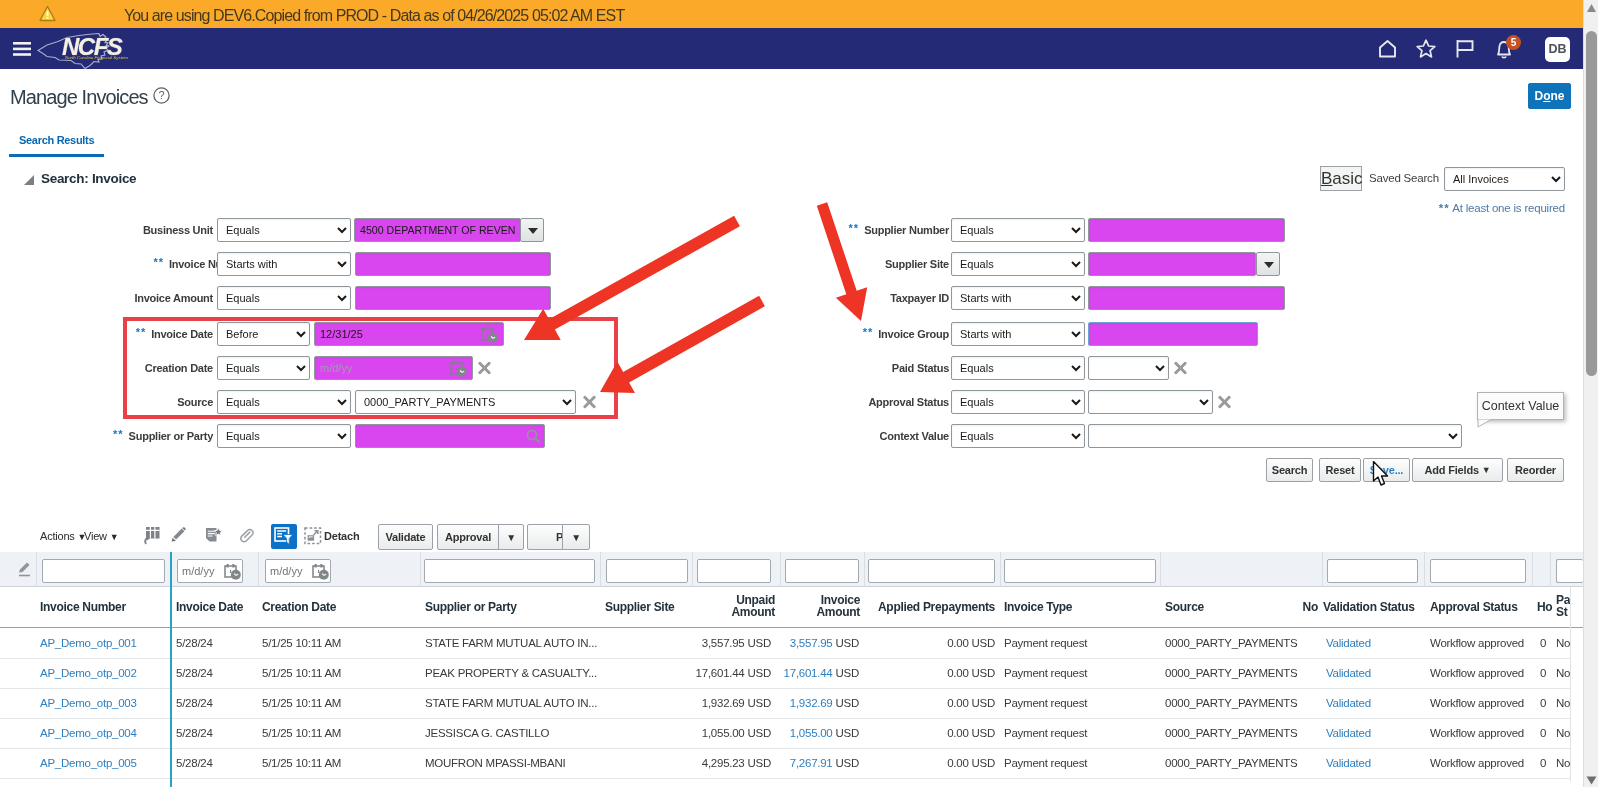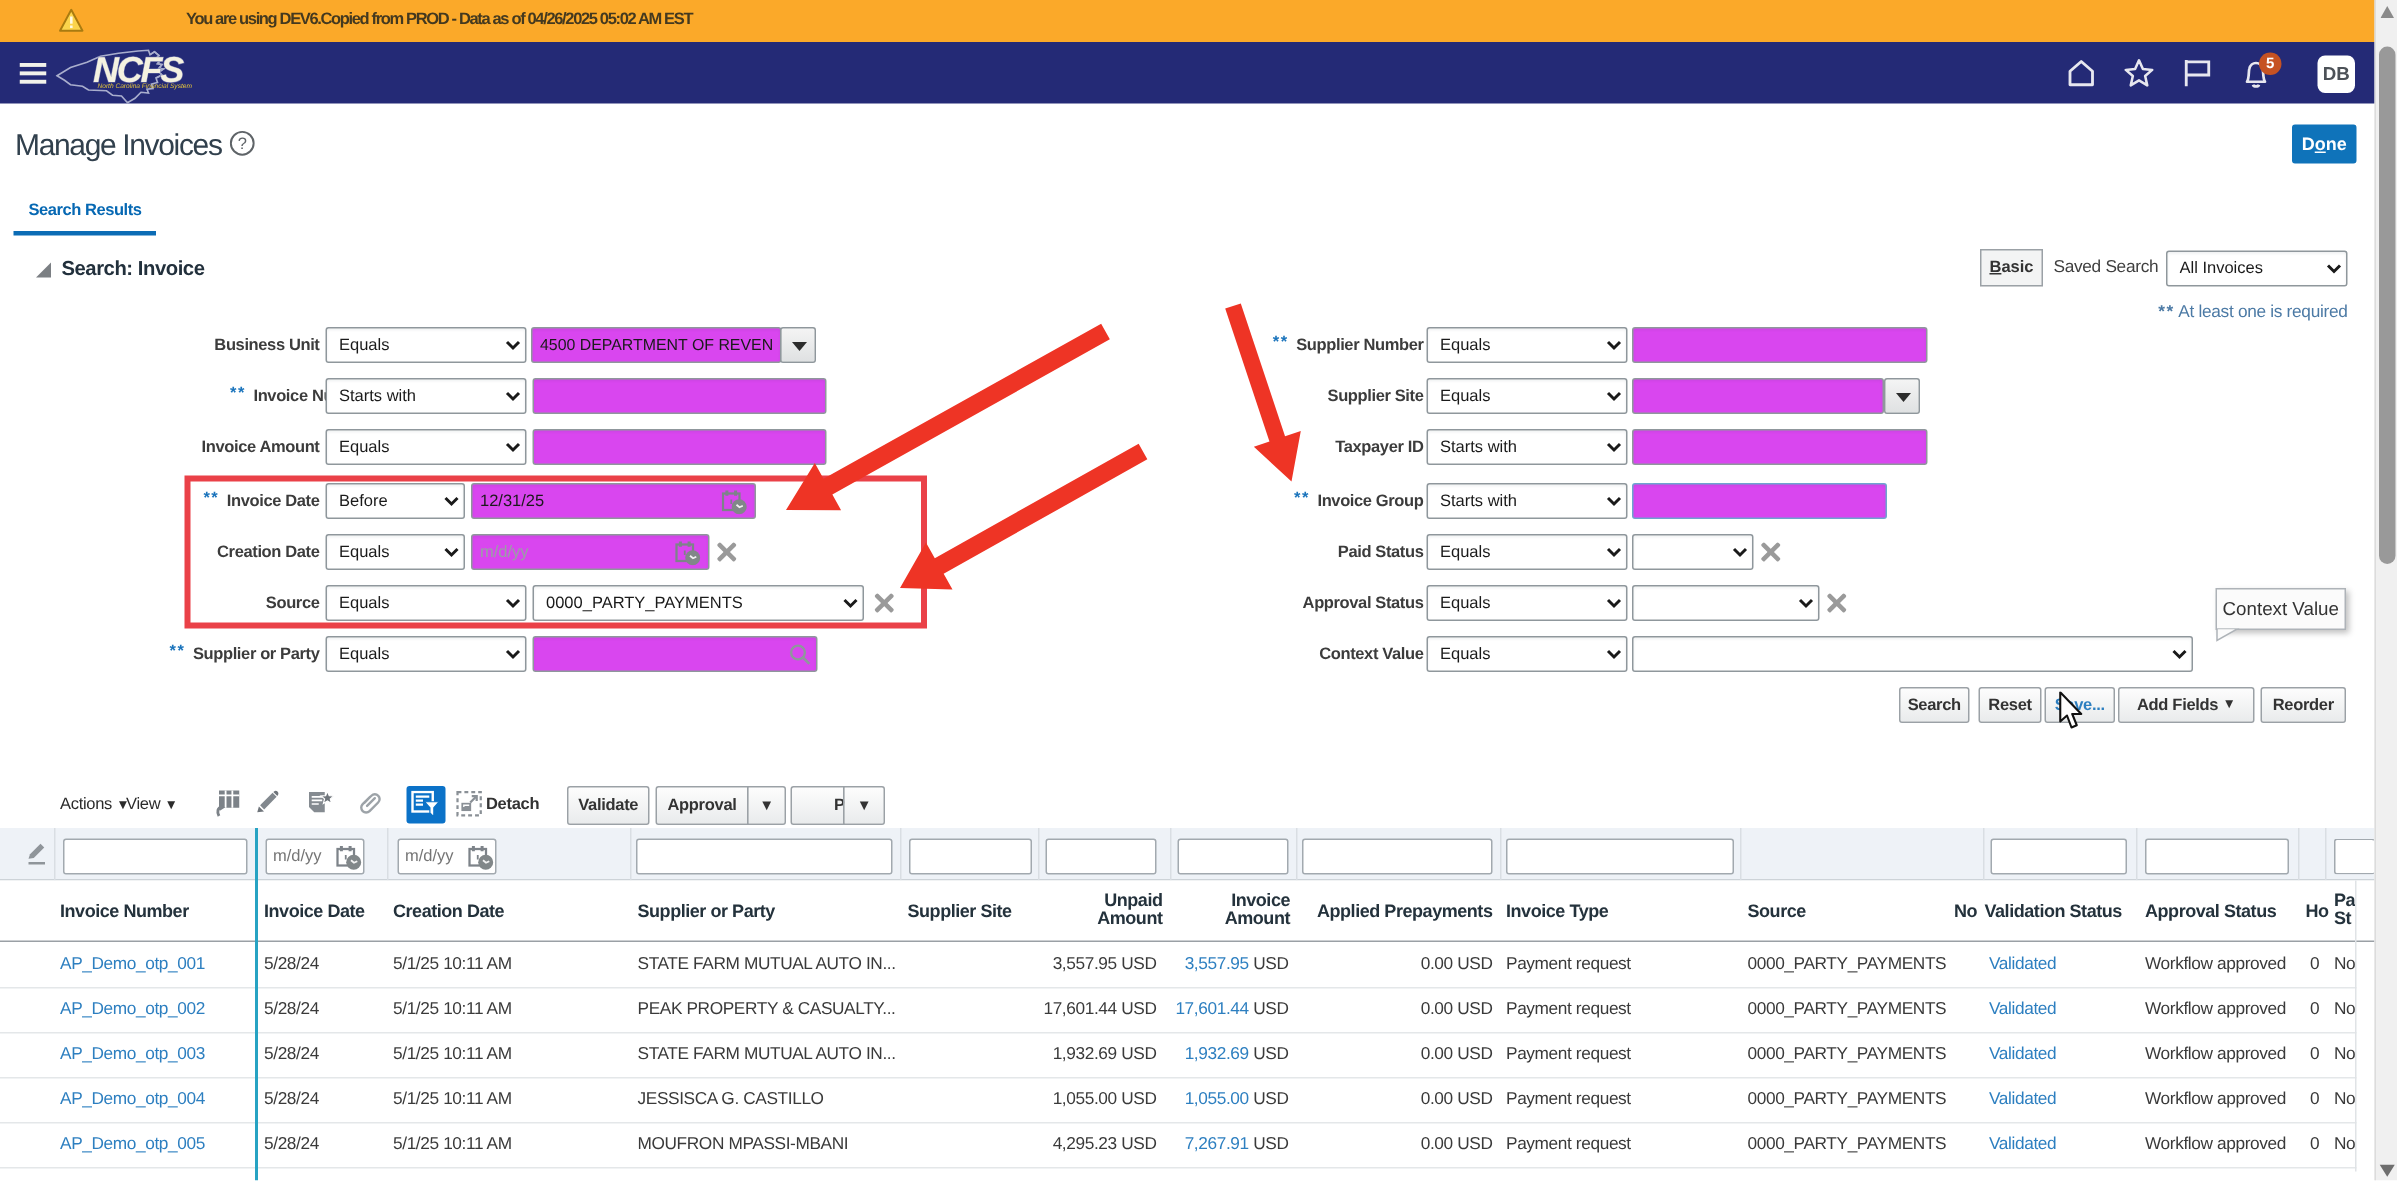--- a/index.html
+++ b/index.html
@@ -1,36 +1,36 @@
 <!DOCTYPE html>
 <html><head>
 <meta charset="utf-8">
 <style>
   * { box-sizing: border-box; margin:0; padding:0; }
   html,body { width:1598px; height:787px; overflow:hidden; }
   body { font-family:"Liberation Sans", sans-serif; background:#fff; position:relative; }
   .abs { position:absolute; }
   
   #banner { position:absolute; top:0; left:0; width:1598px; height:28px; background:#fba929; }
-  #banner .txt { position:absolute; left:124px; top:7px; font-size:11px; font-weight:bold; letter-spacing:-0.9px; color:#44391f; }
+  #banner .txt { position:absolute; left:124px; top:7px; font-size:16px; font-weight:normal; letter-spacing:-0.9px; color:#44391f; }
   
   #nav { position:absolute; top:28px; left:0; width:1598px; height:41px; background:#242a76; }
   .navicon { position:absolute; top:11px; }
   #avatar { position:absolute; left:1545px; top:9px; width:25px; height:25px; background:#fff; border-radius:5px; color:#4d5258; font-size:12.5px; font-weight:bold; text-align:center; line-height:25px; }
   #badge { position:absolute; left:1506px; top:7px; width:15px; height:15px; border-radius:50%; background:#c65222; color:#fff; font-size:10px; font-weight:bold; text-align:center; line-height:15px; }
   
   #title { position:absolute; left:10px; top:86px; font-size:20px; letter-spacing:-0.9px; color:#31404d; }
   #done { position:absolute; left:1528px; top:83px; width:43px; height:26px; background:#0f73ba; border:1px solid #0f73ba; border-radius:2px; color:#fff; font-size:12px; font-weight:bold; text-align:center; line-height:25px; }
   #tab { position:absolute; left:19px; top:134px; font-size:11px; letter-spacing:-0.3px; font-weight:bold; color:#0668b3; }
   #tabline { position:absolute; left:9px; top:154px; width:95px; height:3px; background:#0b6cb5; }
   #shead { position:absolute; left:41px; top:171px; font-size:13.5px; letter-spacing:-0.3px; font-weight:bold; color:#22303c; }
   #stri { position:absolute; left:24px; top:175px; width:0; height:0; border-left:10px solid transparent; border-bottom:10px solid #7b7f83; }
   
   .btn { background:linear-gradient(#fdfdfd,#e9ebec); border:1px solid #9ba1a6; border-radius:2px; font-size:11px; letter-spacing:-0.2px; font-weight:bold; color:#333; text-align:center; }
-  #basic { position:absolute; left:1320px; top:166px; width:42px; height:25px; line-height:23px; background:#f3f4f4; border:1px solid #9ba1a6; font-size:11px; font-weight:bold; color:#333; text-align:center; }
+  #basic { position:absolute; left:1320px; top:166px; width:42px; height:25px; line-height:23px; background:#f3f4f4; border:1px solid #9ba1a6; font-size:17px; font-weight:normal; color:#333; text-align:center; }
   #savedlbl { position:absolute; left:1369px; top:172px; font-size:11.5px; letter-spacing:-0.2px; color:#3f3f3f; }
   #req { position:absolute; right:33px; top:202px; font-size:11.5px; letter-spacing:-0.2px; color:#4c7aa5; }
   
   .flabel { position:absolute; font-size:11px; letter-spacing:-0.25px; font-weight:bold; color:#3c3c3c; text-align:right; height:24px; line-height:24px; white-space:nowrap; }
   .ast { color:#1b74bc; font-weight:bold; margin-right:5px; letter-spacing:1px; position:relative; top:-2px; }
   select.op { position:absolute; height:24px; font-family:"Liberation Sans",sans-serif; font-size:11px; color:#1a1a1a; border:1px solid #8f979c; border-radius:2px; background:#fff; padding-left:4px; box-shadow:inset 0 1px 2px rgba(40,60,80,0.08); }
   input.val { position:absolute; height:24px; font-family:"Liberation Sans",sans-serif; font-size:11px; color:#1a1a1a; border:1px solid #8f979c; border-radius:2px; background:#d946ef; padding:0 5px; box-shadow:inset 0 1px 2px rgba(40,60,80,0.08); }
   input.val::placeholder { color:#9aa0a5; }
   .ddbtn { position:absolute; height:24px; width:24px; background:linear-gradient(#f4f4f4,#dfe1e2); border:1px solid #8f979c; border-radius:2px; }
   .ddbtn:after { content:""; position:absolute; left:7px; top:9px; border-left:5px solid transparent; border-right:5px solid transparent; border-top:6px solid #2c2c2c; }

